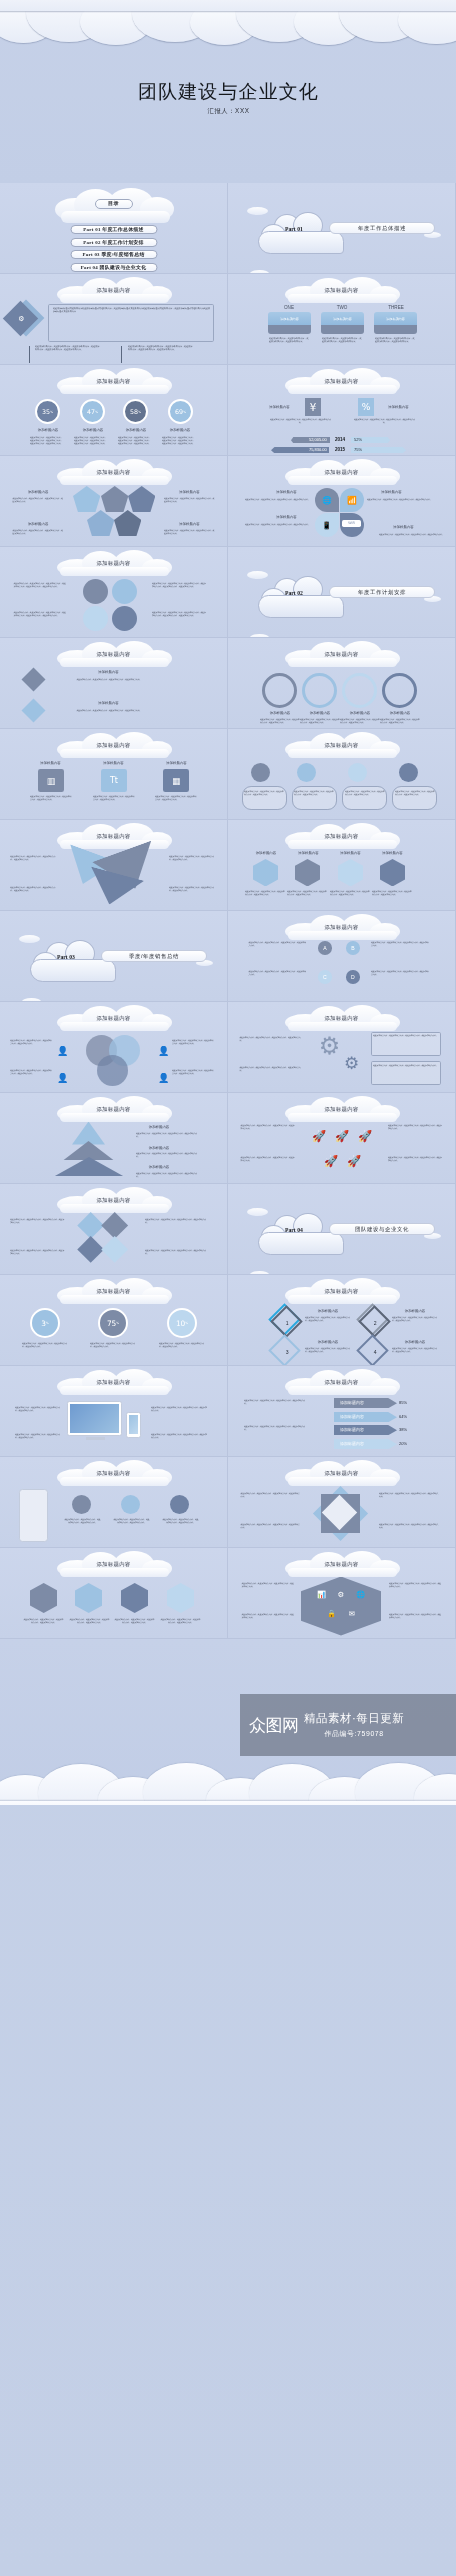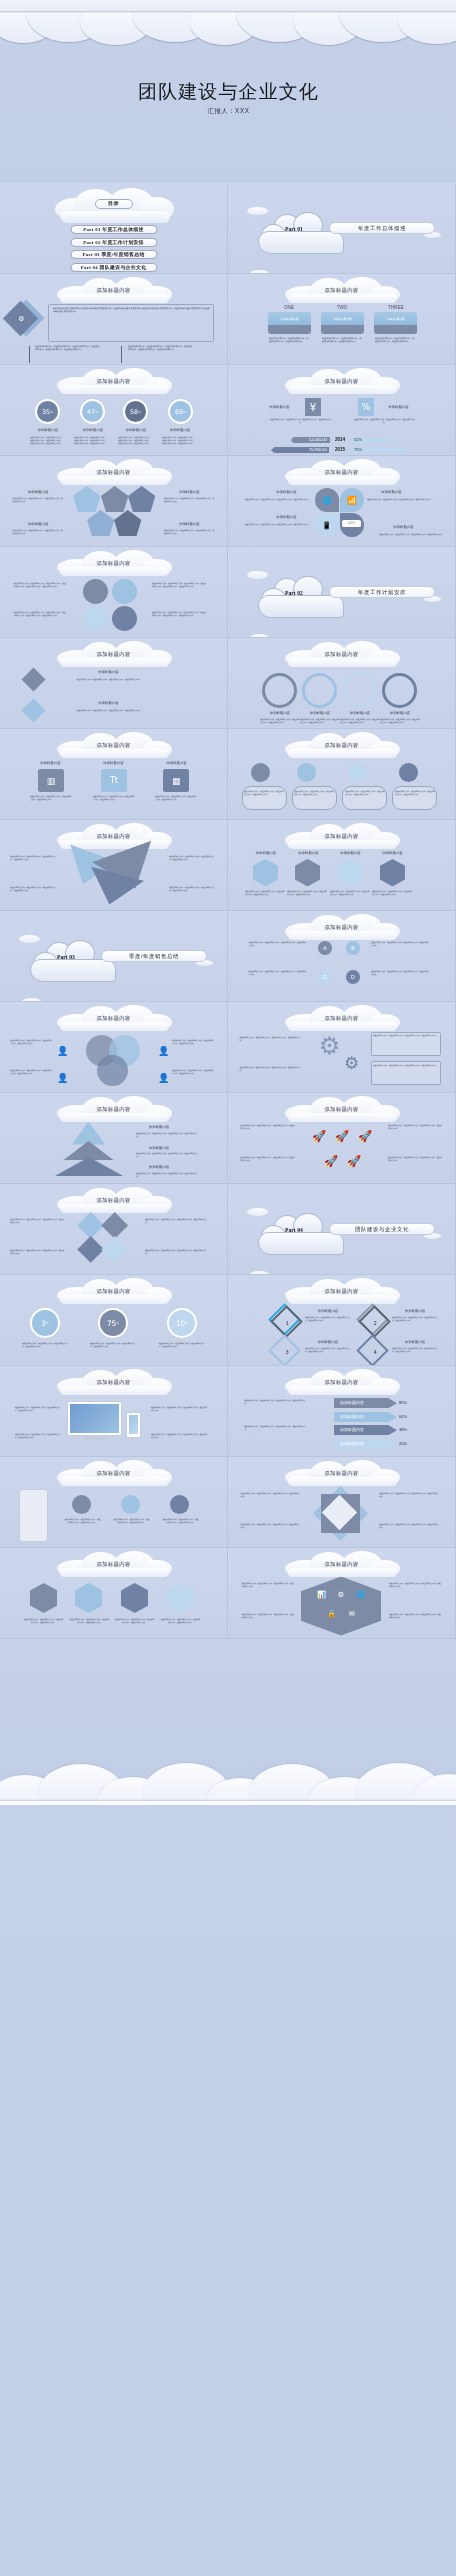--- a/index.html
+++ b/index.html
@@ -851,20 +851,27 @@
         <div class="tx tx-5" style="left:13.7px;top:65px;width:53px;">此处添加相关内容，此处添加相关内容，此处添加相关内容，此处添加相关内容。</div>
         <div class="tx tx-5" style="left:161px;top:34px;width:53px;">此处添加相关内容，此处添加相关内容，此处添加相关内容，此处添加相关内容。</div>
         <div class="tx tx-5" style="left:161px;top:65px;width:53px;">此处添加相关内容，此处添加相关内容，此处添加相关内容，此处添加相关内容。</div>
       </div>
     </div>
 
   </div>
 
   <div class="thanks-slide">
 
+    <div class="watermark">
+      <div class="wm-logo">众图网</div>
+      <div class="wm-right">
+        <div class="wm-t1">精品素材·每日更新</div>
+        <div class="wm-t2">作品编号:759078</div>
+      </div>
+    </div>
 
     <div class="cloudband-bot">
       <div class="blob" style="left:0px;   top:20.6px; width:72px; height:48px;"></div>
       <div class="blob" style="left:49px;  top:9.1px; width:86px; height:58px;"></div>
       <div class="blob" style="left:109px; top:22px; width:70px; height:46px;"></div>
       <div class="blob" style="left:154px; top:8px; width:87px; height:59px;"></div>
       <div class="blob" style="left:217px; top:23px; width:69px; height:45px;"></div>
       <div class="blob" style="left:260px; top:9.1px; width:86px; height:58px;"></div>
       <div class="blob" style="left:320px; top:22px; width:71px; height:46px;"></div>
       <div class="blob" style="left:366px; top:8px; width:87px; height:59px;"></div>

